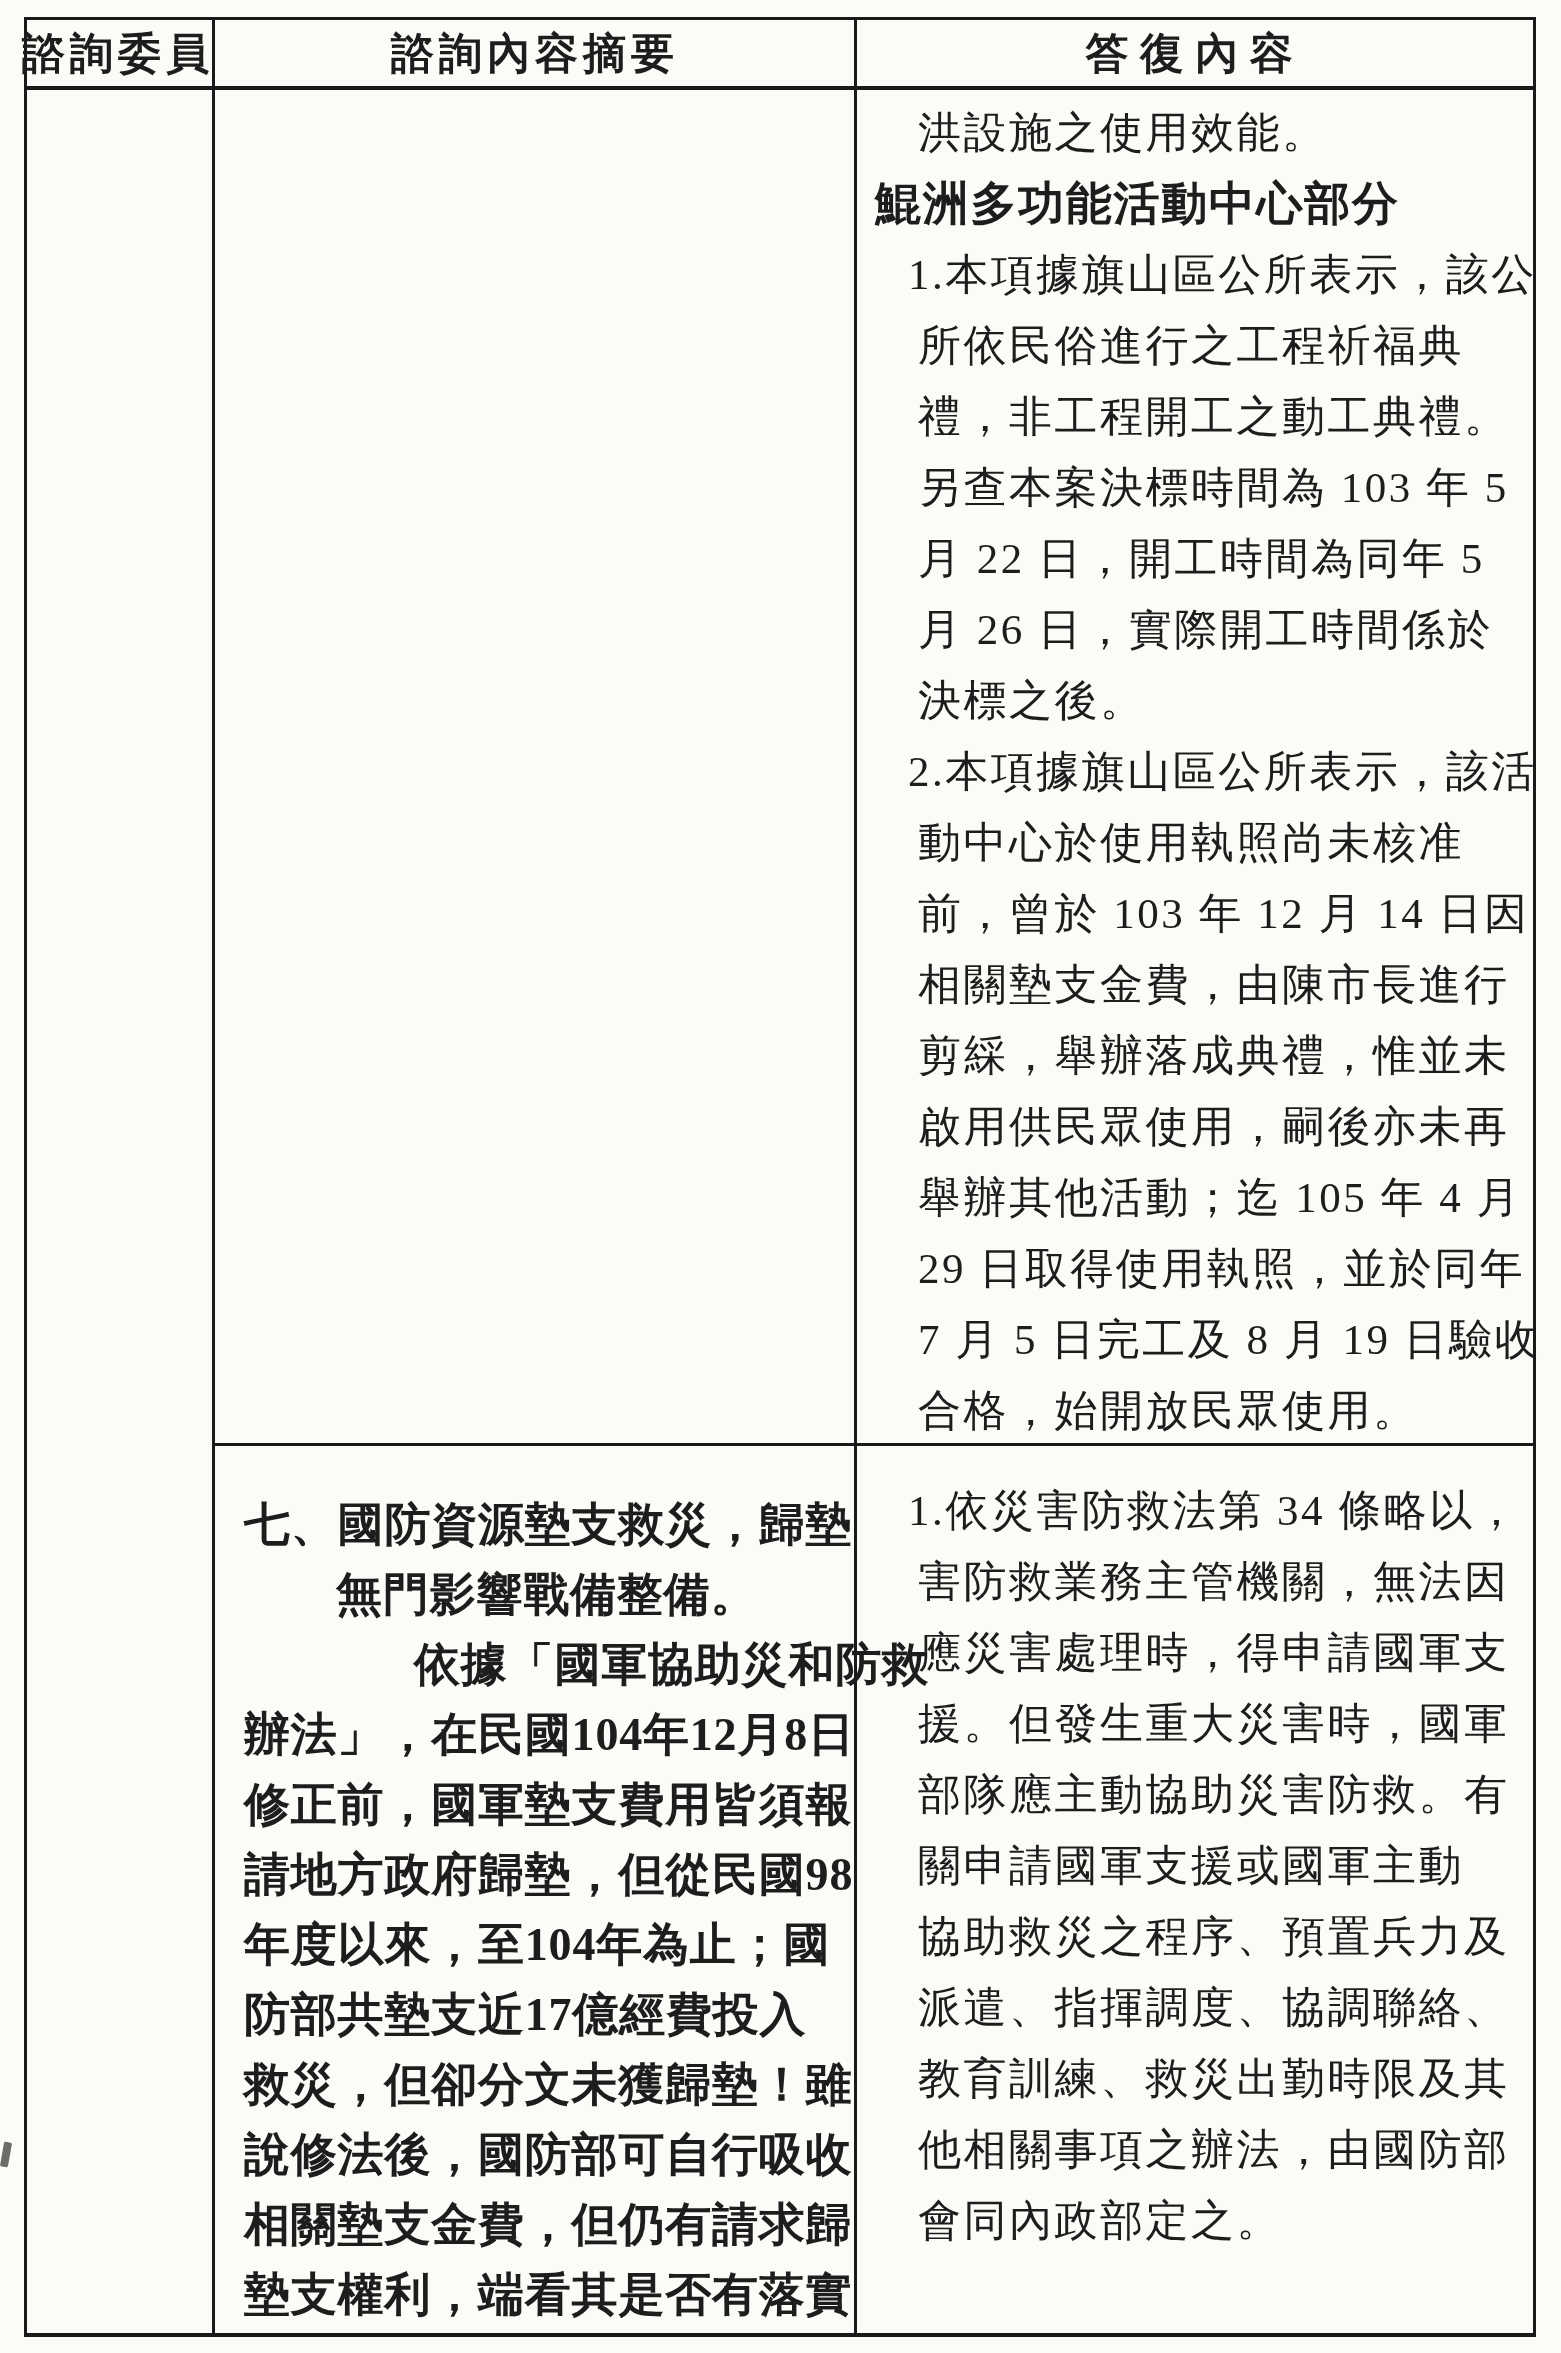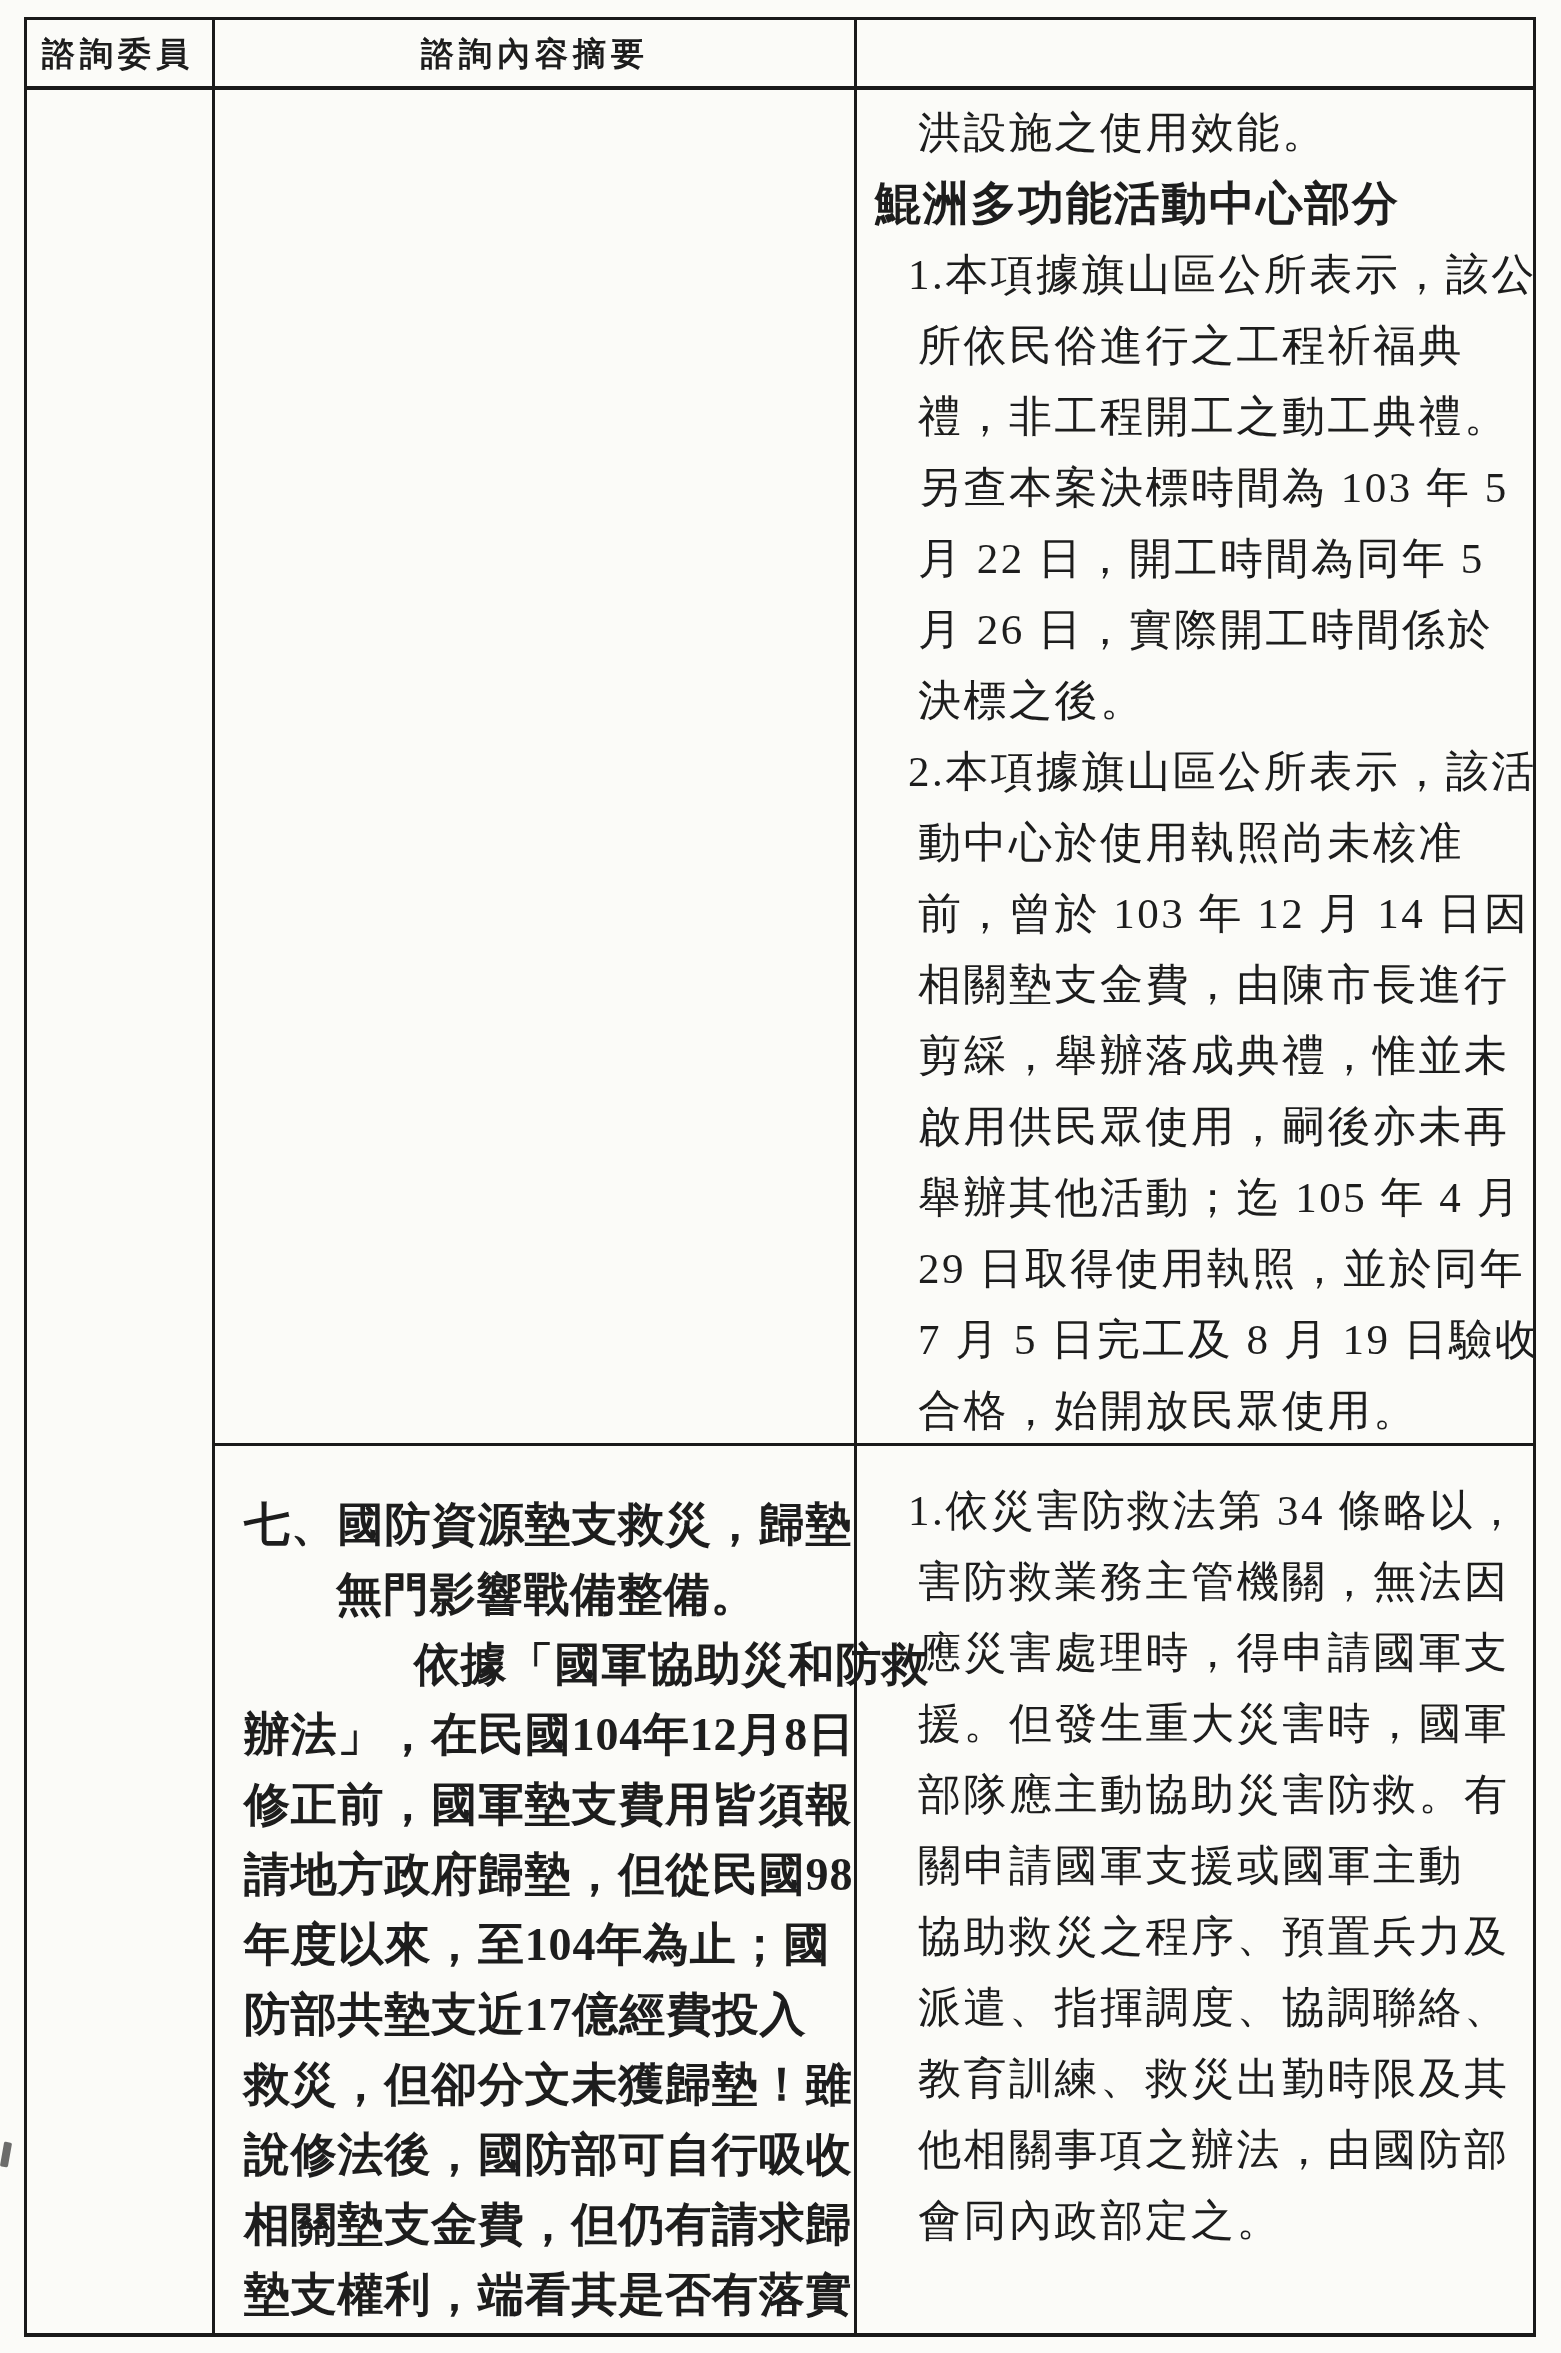--- a/index.html
+++ b/index.html
@@ -13,21 +13,21 @@
     width:1562px;height:2354px;
     background:var(--paper);
     font-family:"Liberation Serif", serif;
     color:var(--ink);
     overflow:hidden;
   }
   .rule{position:absolute;background:var(--rule);}
   .hdr-cell{
     position:absolute;
     display:flex;align-items:center;justify-content:center;
-    font-weight:bold;font-size:33px;
+    font-weight:bold;font-size:43px;
     white-space:nowrap;
   }
   .hdr-advisor{left:24px;top:22px;width:188px;height:64px;letter-spacing:5px;}
   .hdr-summary{left:216px;top:22px;width:638px;height:64px;letter-spacing:5px;}
   .hdr-reply{left:857px;top:22px;width:676px;height:64px;letter-spacing:11.7px;}
   .block{position:absolute;}
   .block .line{
     height:71px;line-height:71px;
     font-size:43px;letter-spacing:2.5px;
     white-space:nowrap;
@@ -59,20 +59,21 @@
   <div class="rule" style="left:24px;top:86px;width:1512px;height:4.2px;"></div>
   <div class="rule" style="left:212px;top:1443px;width:1324px;height:3.3px;"></div>
   <div class="rule" style="left:24px;top:2333px;width:1512px;height:4.2px;"></div>
   <div class="rule" style="left:24px;top:16.7px;width:3.3px;height:2320px;"></div>
   <div class="rule" style="left:212px;top:16.7px;width:3.3px;height:2320px;"></div>
   <div class="rule" style="left:854px;top:16.7px;width:3.3px;height:2320px;"></div>
   <div class="rule" style="left:1533px;top:16.7px;width:3.3px;height:2320px;"></div>
 
   <div class="hdr-cell hdr-advisor">諮詢委員</div>
   <div class="hdr-cell hdr-summary">諮詢內容摘要</div>
+  <div class="hdr-cell hdr-reply">答復內容</div>
 
   <div class="block reply-block r1c3">
       <div class="line cont">洪設施之使用效能。</div>
       <div class="line head">鯤洲多功能活動中心部分</div>
       <div class="line item">1.本項據旗山區公所表示，該公</div>
       <div class="line cont">所依民俗進行之工程祈福典</div>
       <div class="line cont">禮，非工程開工之動工典禮。</div>
       <div class="line cont">另查本案決標時間為 103 年 5</div>
       <div class="line cont">月 22 日，開工時間為同年 5</div>
       <div class="line cont">月 26 日，實際開工時間係於</div>

